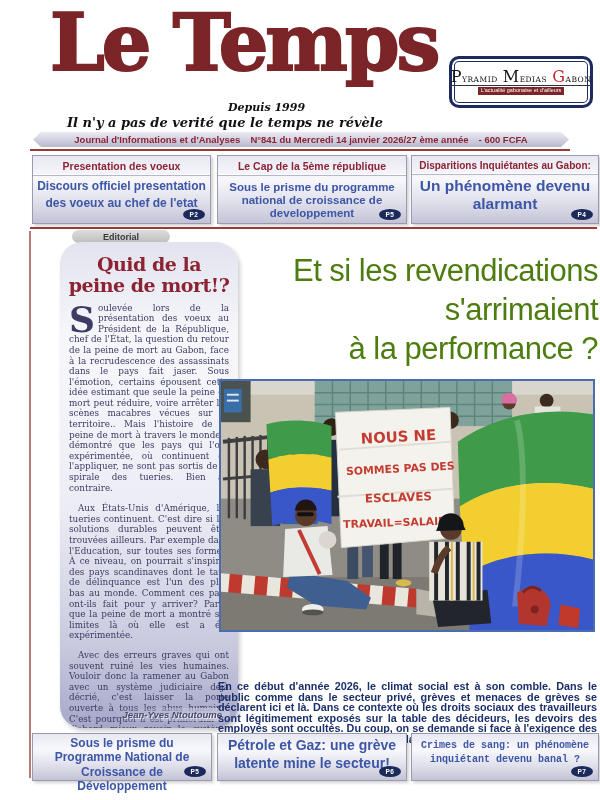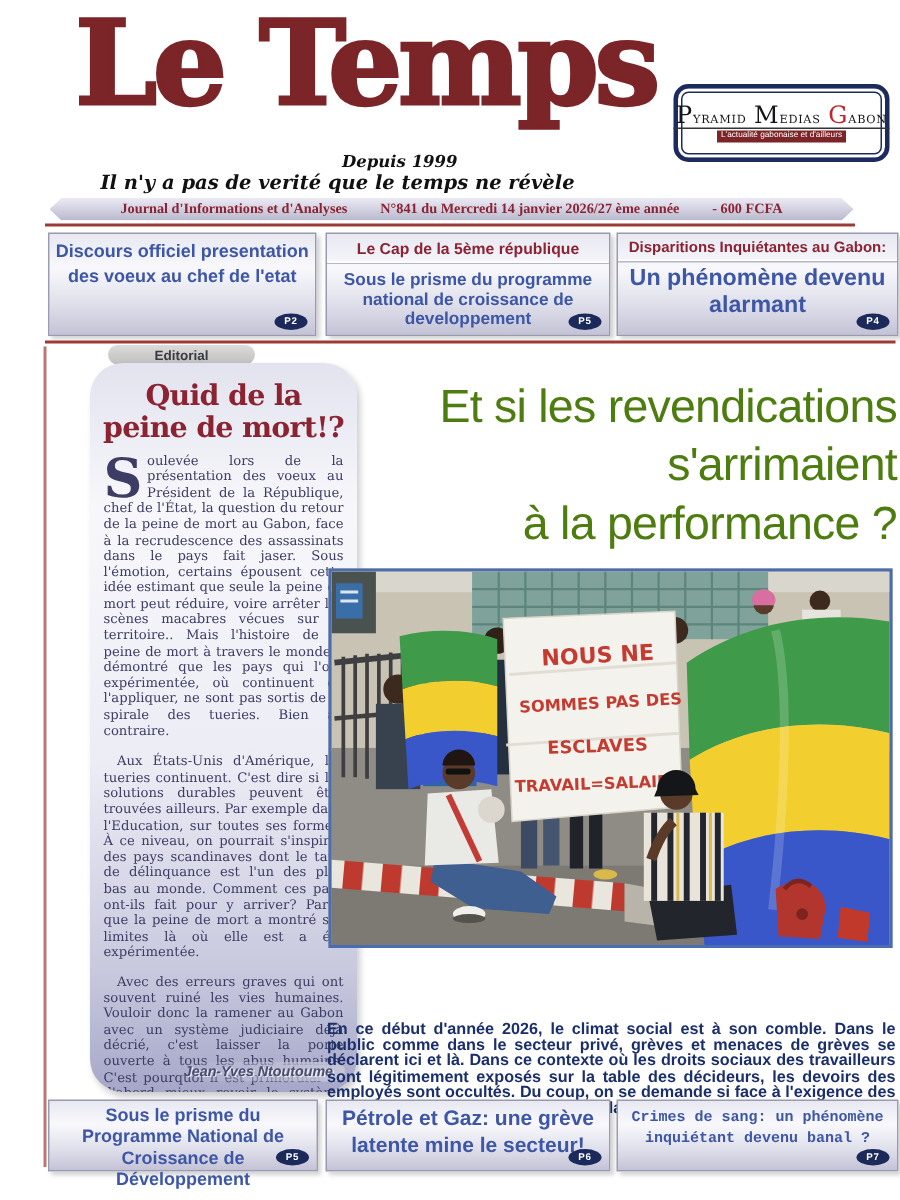--- a/index.html
+++ b/index.html
@@ -21,22 +21,22 @@
   .logo-word.g::first-letter{color:#c0272d;}
   .logo-tagline{background:#7b2528;color:#fff;font-size:5.5px;line-height:1.3;
     padding:0 3px;margin-top:1px;white-space:nowrap;}
   .mast-since{position:absolute;left:228px;top:101px;font-family:"DejaVu Serif",serif;
     font-style:italic;font-weight:bold;font-size:11px;color:#111;}
   .mast-slogan{position:absolute;left:55px;top:115px;width:340px;text-align:center;
     font-family:"DejaVu Serif",serif;font-style:italic;font-weight:bold;font-size:13px;color:#111;}
   .info-bar{position:absolute;left:33px;top:132px;width:536px;height:15px;
     background:linear-gradient(180deg,#eceaf4 0%,#cfcfe0 55%,#b9b9cc 100%);
     clip-path:polygon(8px 0,calc(100% - 8px) 0,100% 50%,calc(100% - 8px) 100%,8px 100%,0 50%);
-    display:flex;align-items:center;justify-content:center;gap:22px;
-    font-weight:bold;font-size:9.5px;color:#8b2332;font-family:Liberation Serif, serif;}
+    display:flex;align-items:center;justify-content:center;gap:10px;
+    font-weight:bold;font-size:9.5px;color:#8b2332;}
   .rule-red{position:absolute;background:#9c3a38;}
   .rule-top{left:30px;top:149px;width:540px;height:2px;}
   .rule-mid{left:30px;top:227px;width:567px;height:2px;}
   .v-rule{position:absolute;left:29px;top:231px;width:2px;height:547px;background:#a85654;opacity:.8;}
 
   
   .teaser{position:absolute;border:1px solid #9a9ab0;
     background:linear-gradient(180deg,#e8e8f2 0%,#f8f8fc 34%,#dfdfeb 70%,#c3c3d6 100%);
     box-shadow:2px 2px 3px rgba(0,0,0,.18);}
   .teaser-kicker{padding:4px 2px 2px;text-align:center;font-weight:bold;color:#8b2332;
@@ -119,20 +119,21 @@
 
   <div class="info-bar">
     <span>Journal d'Informations et d'Analyses</span>
     <span>N°841 du Mercredi 14 janvier 2026/27 ème année</span>
     <span>- 600 FCFA</span>
   </div>
 
   <div class="rule-red rule-top"></div>
 
   <div class="teaser" id="t1">
+    <div class="teaser-kicker">Presentation des voeux</div>
     <div class="teaser-title">Discours officiel presentation des voeux au chef de l'etat</div>
     <div class="badge">P2</div>
   </div>
   <div class="teaser" id="t2">
     <div class="teaser-kicker">Le Cap de la 5ème république</div>
     <div class="teaser-title">Sous le prisme du programme national de croissance de developpement</div>
     <div class="badge">P5</div>
   </div>
   <div class="teaser" id="t3">
     <div class="teaser-kicker">Disparitions Inquiétantes au Gabon:</div>

